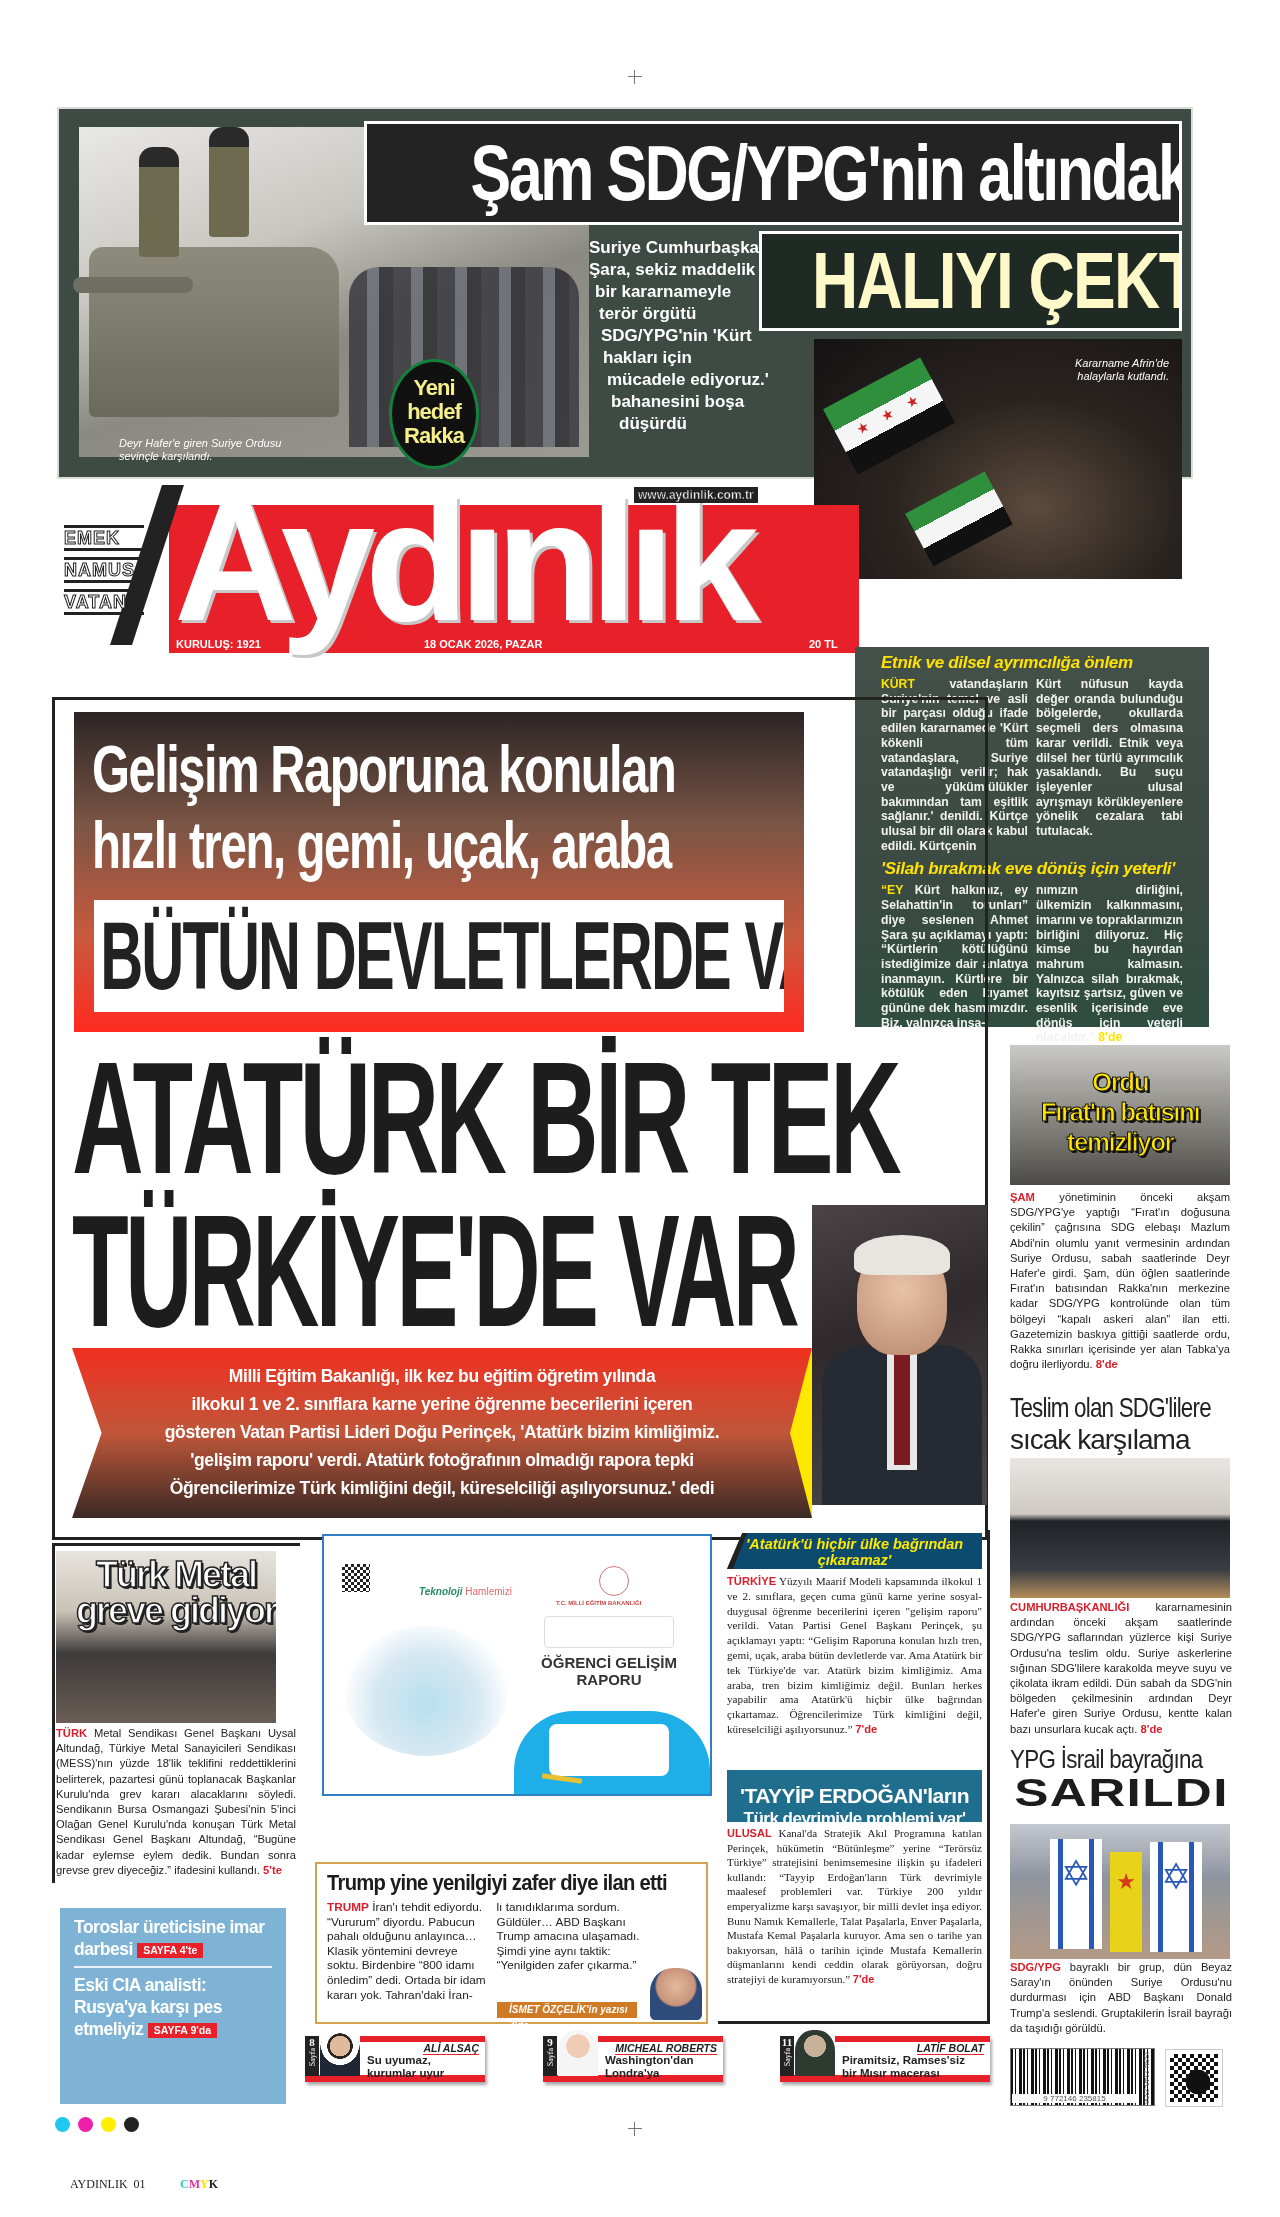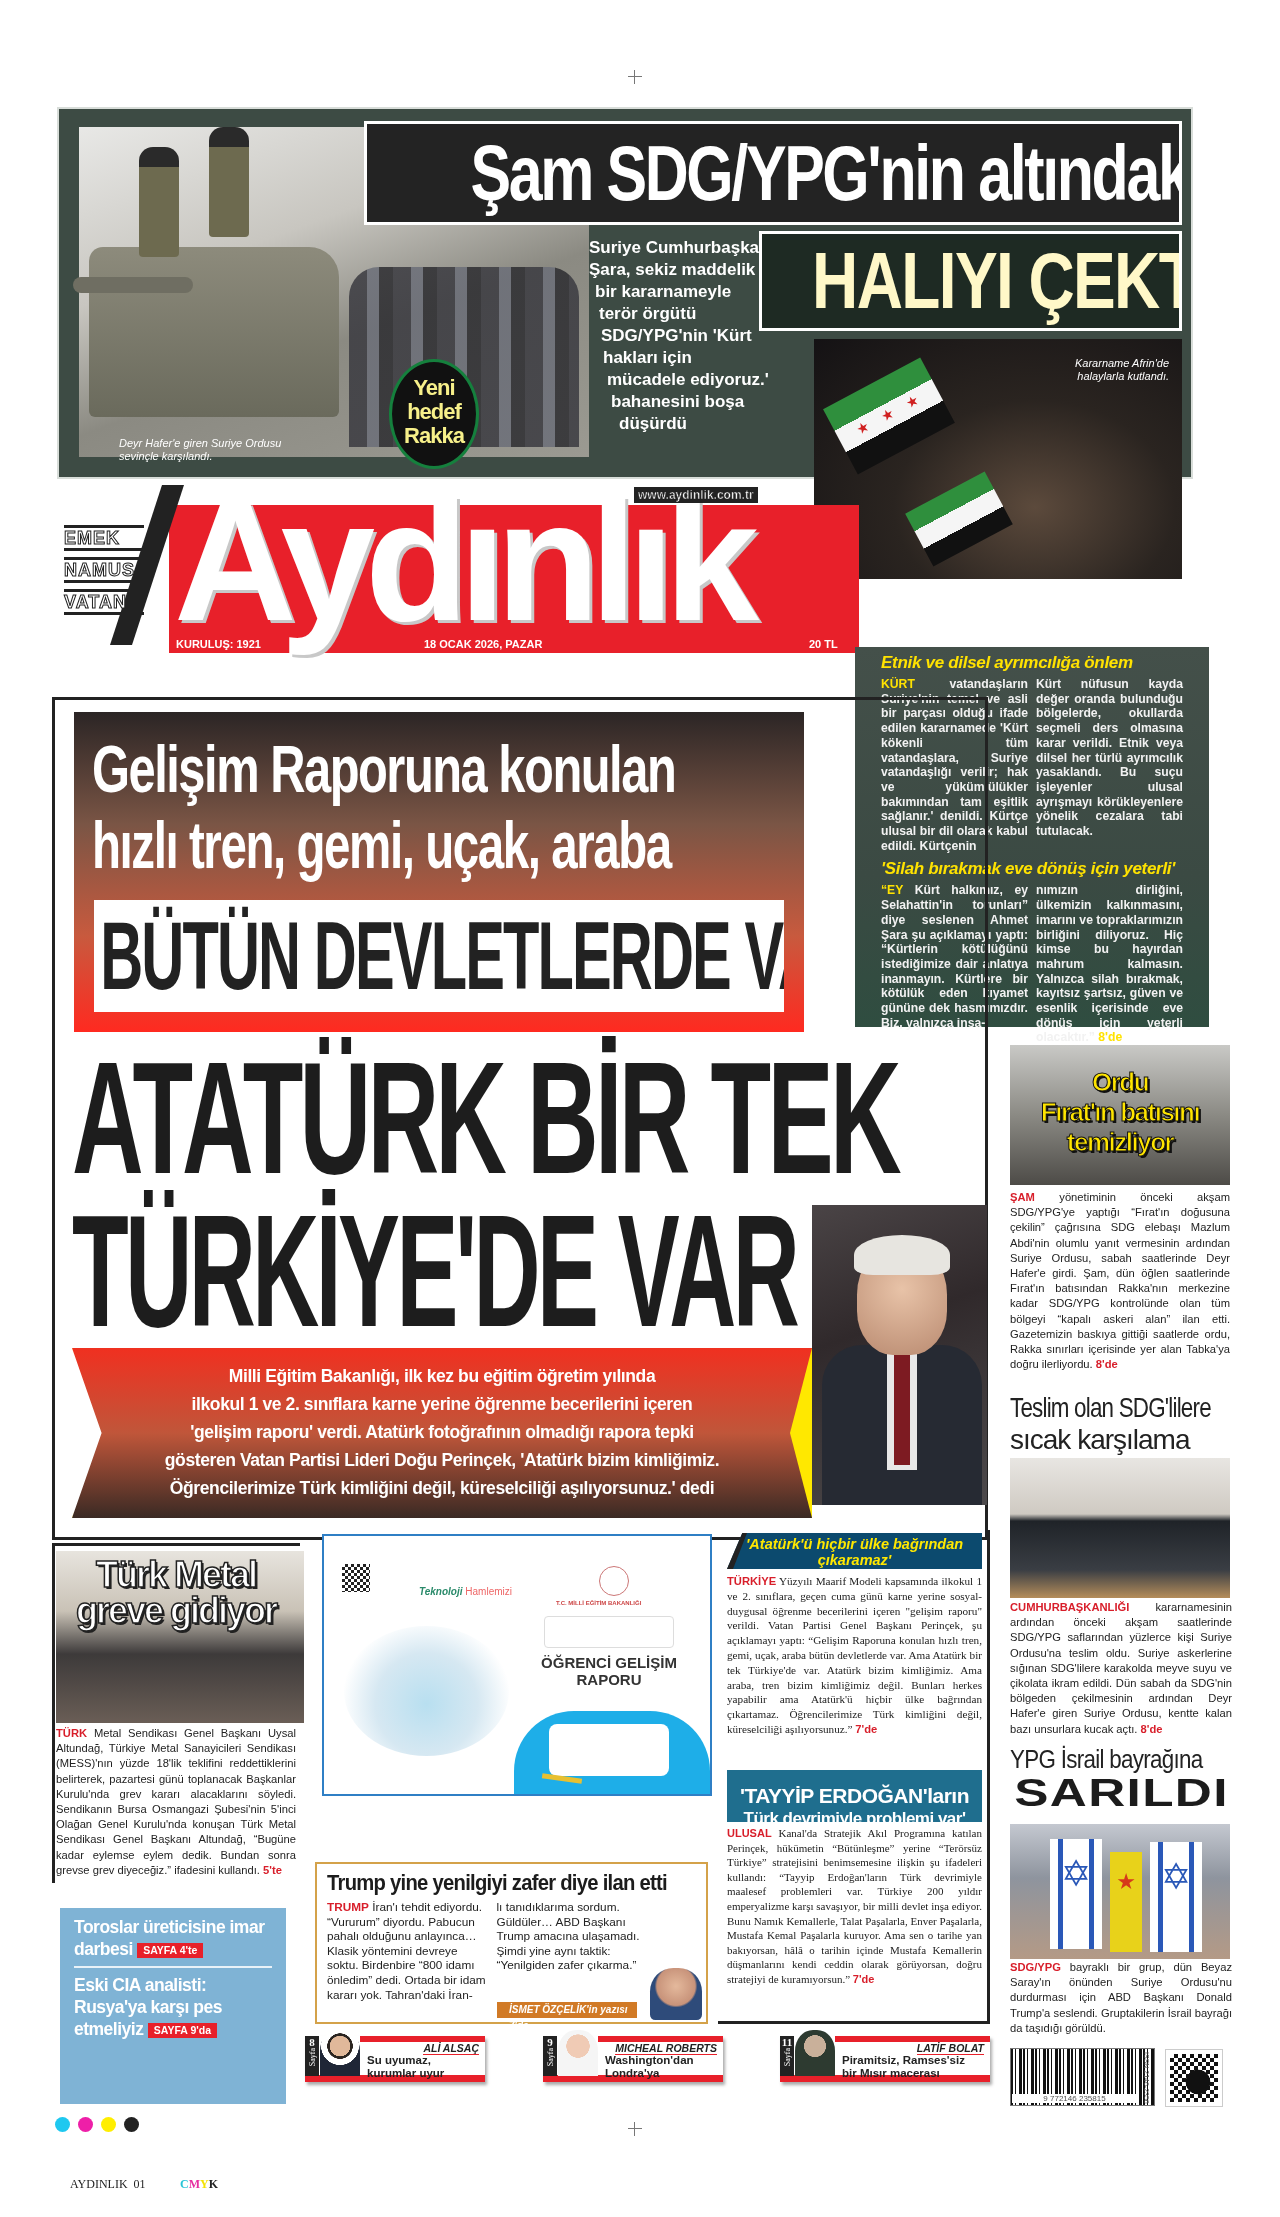--- a/index.html
+++ b/index.html
@@ -92,21 +92,21 @@
 #ypg-body{left:1010px;top:1960px;width:222px}
 #barcode{left:1010px;top:2048px;width:145px;height:58px;border:1px solid #777;background:repeating-linear-gradient(90deg,#111 0 2px,#fff 2px 4px,#111 4px 5px,#fff 5px 8px,#111 8px 11px,#fff 11px 12px);}
 #barcode-num{left:1012px;top:2094px;width:125px;background:#fff;font-size:8px;color:#555;text-align:center}
 #issn{left:1143px;top:2052px;font-size:7px;color:#555;writing-mode:vertical-rl}
 #qr{left:1166px;top:2050px;width:56px;height:56px;background:
  radial-gradient(circle,#111 30%,transparent 32%) 0 0/56px 56px no-repeat,
  repeating-conic-gradient(#111 0 25%,#fff 0 50%) 0 0/8px 8px;border:4px solid #fff;outline:1px solid #ccc}
 
 
 #metal-box{left:52px;top:1543px;width:248px;height:340px;border-top:3px solid #222;border-left:3px solid #222}
-#metal-photo{left:56px;top:1551px;width:248px;height:172px;background:linear-gradient(180deg,#e7e4de 0%,#c9c2b6 35%,#3d3a3a 60%,#6a5e56 100%);overflow:hidden}
+#metal-photo{left:56px;top:1551px;width:220px;height:172px;background:linear-gradient(180deg,#e7e4de 0%,#c9c2b6 35%,#3d3a3a 60%,#6a5e56 100%);overflow:hidden}
 #metal-title{left:0;top:6px;width:240px;text-align:center;color:#fff;font-weight:bold;font-size:36px;line-height:36px;letter-spacing:-2px;-webkit-text-stroke:1.5px #222;text-shadow:2px 2px 0 #222}
 #metal-body{left:56px;top:1726px;width:240px}
 #blue-box{left:60px;top:1908px;width:226px;height:196px;background:#7fb3d5;padding:6px 14px;color:#fff}
 .bb-item{font-weight:bold;font-size:17.5px;line-height:22px;letter-spacing:-.5px;border-bottom:2px solid #e9f2f8;padding:2px 0 6px;margin-bottom:4px}
 .bb-item:last-child{border-bottom:none}
 .sayfa-tag{background:#e8202a;color:#fff;font-size:10.5px;line-height:15px;padding:0 6px;font-weight:bold;display:inline-block;vertical-align:middle;letter-spacing:0}
 .dot{width:15px;height:15px;border-radius:50%;top:2117px}
 
 
 #report-img{left:322px;top:1534px;width:390px;height:262px;border:2px solid #2f7fc5;background:#fff;overflow:hidden}
@@ -242,22 +242,22 @@
   <div class="suit abs"></div>
   <div class="shirt abs"></div>
   <div class="tie abs"></div>
   <div class="face abs"></div>
   <div class="hair abs"></div>
 </div>
 <div id="quote-banner" class="abs">
   <div id="quote-text" class="abs">
     <div>Milli Eğitim Bakanlığı, ilk kez bu eğitim öğretim yılında</div>
     <div>ilkokul 1 ve 2. sınıflara karne yerine öğrenme becerilerini içeren</div>
+    <div>gösteren Vatan Partisi Lideri Doğu Perinçek, 'Atatürk bizim kimliğimiz.</div>
     <div>'gelişim raporu' verdi. Atatürk fotoğrafının olmadığı rapora tepki</div>
-    <div>gösteren Vatan Partisi Lideri Doğu Perinçek, 'Atatürk bizim kimliğimiz.</div>
     <div>Öğrencilerimize Türk kimliğini değil, küreselciliği aşılıyorsunuz.' dedi</div>
   </div>
 </div>
 
 <div id="ordu-photo" class="abs">
   <div id="ordu-title" class="abs">
     <div>Ordu</div>
     <div>Fırat'ın batısını</div>
     <div>temizliyor</div>
   </div>

